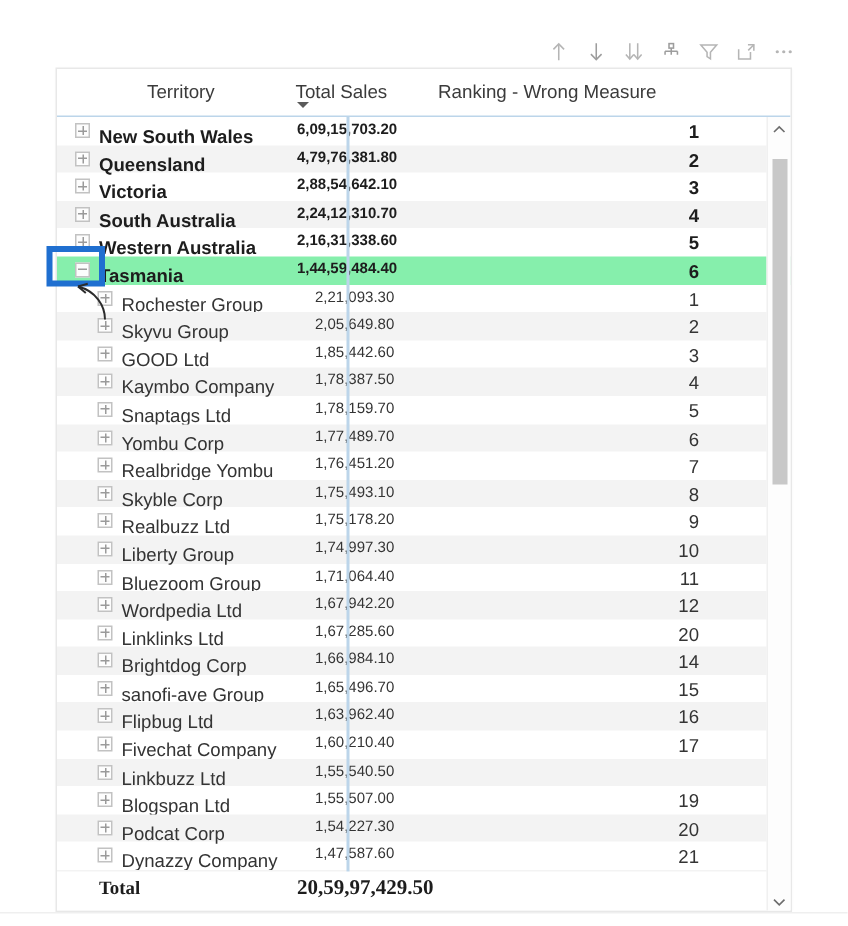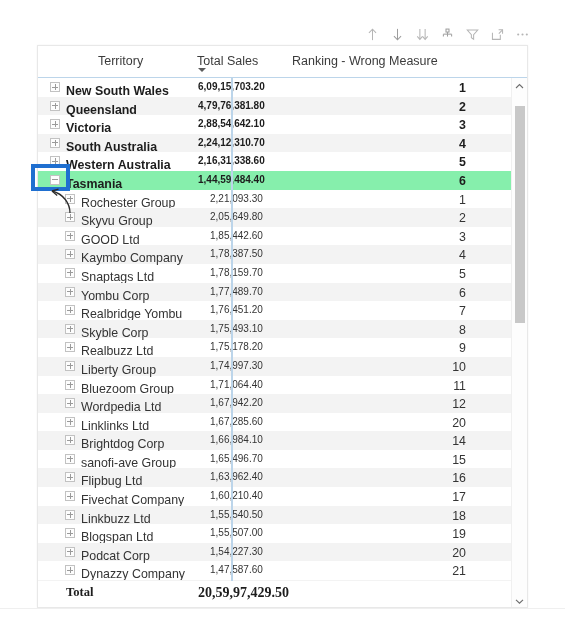--- a/index.html
+++ b/index.html
@@ -432,21 +432,20 @@
         <div class="row lvl1">
           <div class="exp"></div>
           <div class="cell-name">Fivechat Company</div>
           <div class="cell-sales">1,60,210.40</div>
           <div class="cell-rank">17</div>
         </div>
         <div class="row lvl1 alt">
           <div class="exp"></div>
           <div class="cell-name">Linkbuzz Ltd</div>
           <div class="cell-sales">1,55,540.50</div>
-          <div class="cell-rank">18</div>
         </div>
         <div class="row lvl1">
           <div class="exp"></div>
           <div class="cell-name">Blogspan Ltd</div>
           <div class="cell-sales">1,55,507.00</div>
           <div class="cell-rank">19</div>
         </div>
         <div class="row lvl1 alt">
           <div class="exp"></div>
           <div class="cell-name">Podcat Corp</div>

